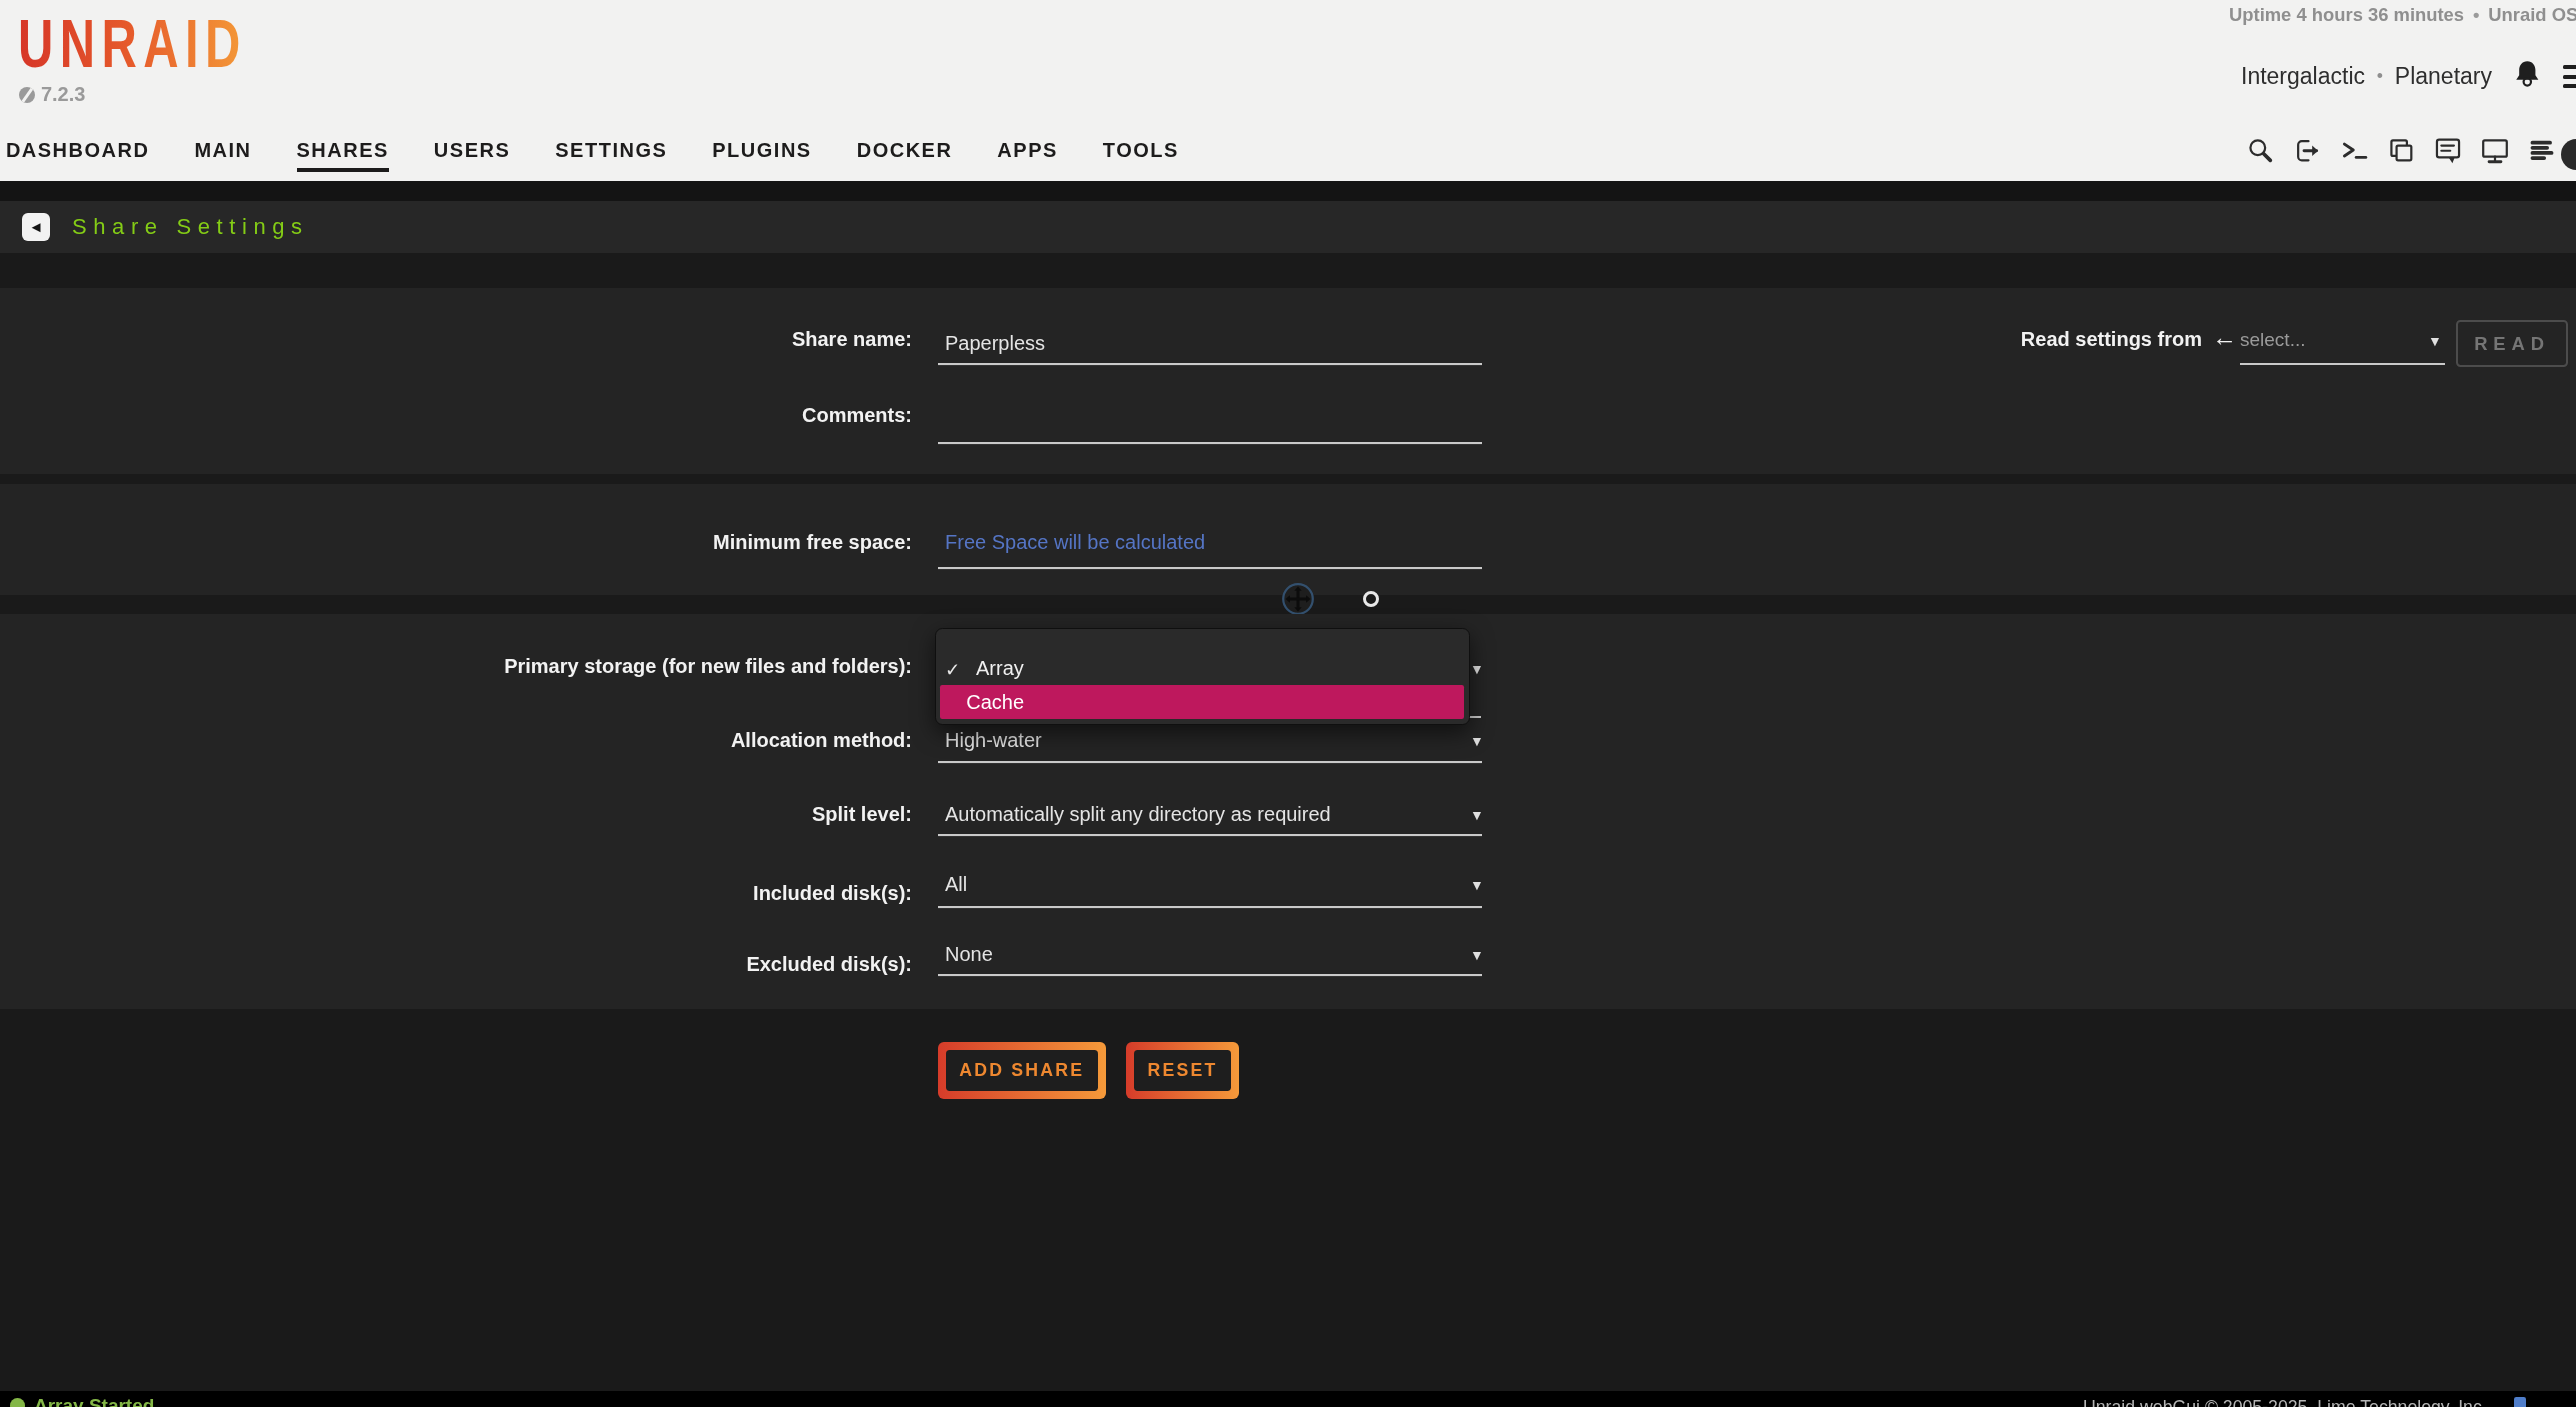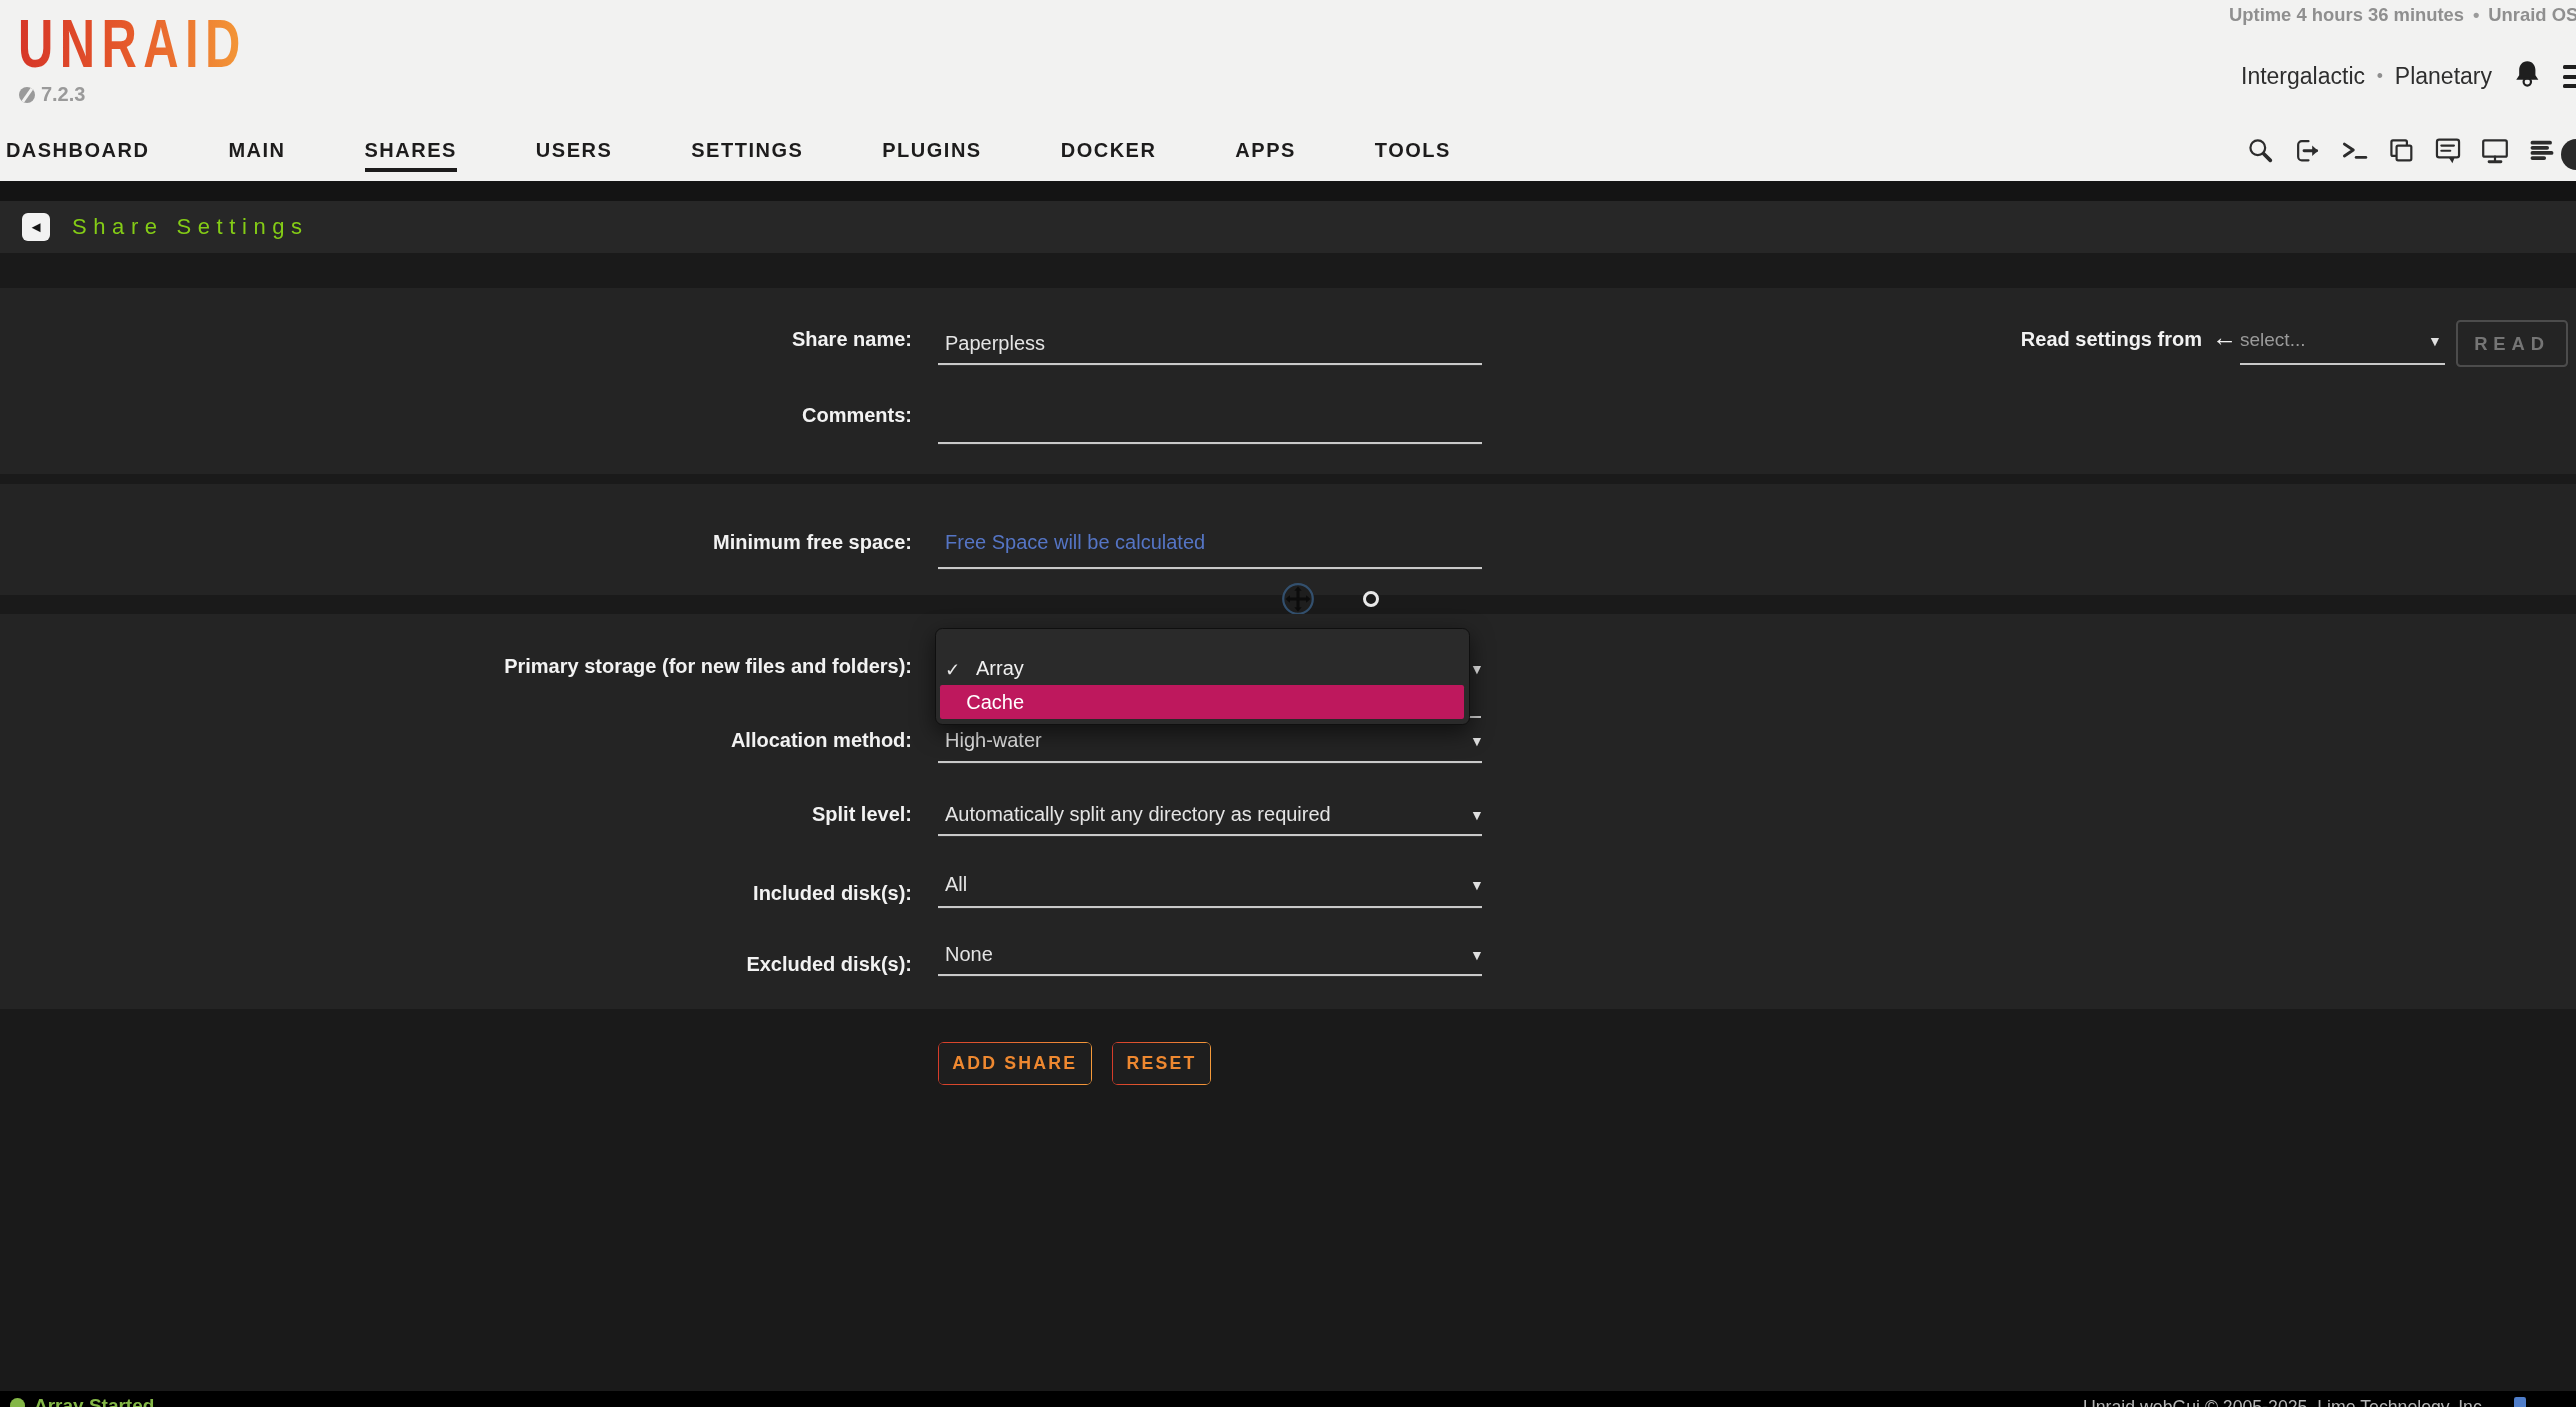--- a/index.html
+++ b/index.html
@@ -19,21 +19,21 @@
   .uptime-line{position:absolute;left:2229px;top:4.4px;white-space:nowrap;font-size:18.4px;font-weight:700;color:#8f8f8f;}
   .uptime-line .sep{margin:0 8.9px;color:#9b9b9b;}
   .server-line{position:absolute;left:2241px;top:59px;display:flex;align-items:center;gap:11.8px;
     font-size:23px;color:#2e2e2e;white-space:nowrap;}
   .server-line .sep{color:#8f8f8f;font-size:17.7px;}
   .bell-wrap{margin-left:10.3px;}
   .burger{margin-left:10.3px;display:flex;flex-direction:column;gap:5.9px;}
   .burger span{display:block;width:31px;height:3.7px;background:#1f1f1f;border-radius:1.5px;}
 
   
-  .nav{position:absolute;left:5.9px;top:139px;display:flex;gap:79px;align-items:flex-end;}
+  .nav{position:absolute;left:5.9px;top:139px;display:flex;gap:45px;align-items:flex-end;}
   .nav-item{font-size:20px;font-weight:700;letter-spacing:1.5px;color:#1d1c1c;padding-bottom:5.9px;
     border-bottom:4.4px solid transparent;cursor:pointer;}
   .nav-item.active{border-bottom-color:#1d1c1c;}
   .nav-icons{position:absolute;left:2246px;top:136px;display:flex;gap:19px;align-items:center;}
   .nav-icons .icn{width:28px;height:29.5px;display:flex;align-items:center;justify-content:center;}
   .partial-circle{position:absolute;left:2561px;top:139px;width:31px;height:31px;border-radius:50%;background:#2a2a2a;}
 
   
   .dark-strip{position:absolute;left:0;top:181px;width:100%;height:20.7px;background:#141414;}
   .titlebar{position:absolute;left:0;top:201px;width:100%;height:52px;background:#272727;display:flex;align-items:center;}
@@ -72,21 +72,21 @@
     border:1.5px solid #0f0f0f;border-radius:7.4px;box-shadow:0 7.4px 22px rgba(0,0,0,.55);box-sizing:border-box;z-index:5;}
   .opt{position:absolute;font-size:20px;color:#f0f0f0;white-space:nowrap;cursor:pointer;}
   .opt-check{position:absolute;left:8.9px;top:29.5px;font-size:18.4px;color:#e8e8e8;}
   .opt-array{left:32px;top:28px;margin-left:8px;}
   .opt-cache-bar{position:absolute;left:3.7px;top:56px;width:524px;height:34px;background:#be185d;border-radius:2.2px;cursor:pointer;}
   .opt-cache{left:26.6px;top:5.9px;position:absolute;font-size:20px;color:#ffffff;}
   .sel-sliver{position:absolute;left:1469px;top:716px;width:11.8px;height:1.5px;background:#c9c9c9;}
 
   
   .btn-row{position:absolute;left:938px;top:1042px;display:flex;gap:20.7px;}
-  .grad-btn{padding:1px;border-radius:5.9px;background:linear-gradient(90deg,#d63c2a,#f59a3a);cursor:pointer;}
+  .grad-btn{padding:8px;border-radius:5.9px;background:linear-gradient(90deg,#d63c2a,#f59a3a);cursor:pointer;}
   .grad-btn .inner{background:#1e1e1e;border-radius:3.7px;padding:11.8px 13.3px;color:#ee8830;
     font-size:17.7px;font-weight:700;letter-spacing:2.2px;white-space:nowrap;line-height:1;}
 
   
   .footer{position:absolute;left:0;top:1391px;width:100%;height:16px;background:#000000;overflow:hidden;}
   .array-status{position:absolute;left:10.3px;top:3.7px;display:flex;align-items:center;gap:8.9px;
     color:#84b747;font-size:19px;font-weight:700;white-space:nowrap;}
   .array-dot{width:14.8px;height:14.8px;border-radius:50%;background:#84b747;}
   .copyright{position:absolute;left:2083px;top:5.9px;font-size:17.7px;color:#b5b5b5;white-space:nowrap;}
   .footer-link{position:absolute;left:2514px;top:5.9px;width:11.8px;height:13.3px;background:#4f7dc9;border-radius:2.2px;}

